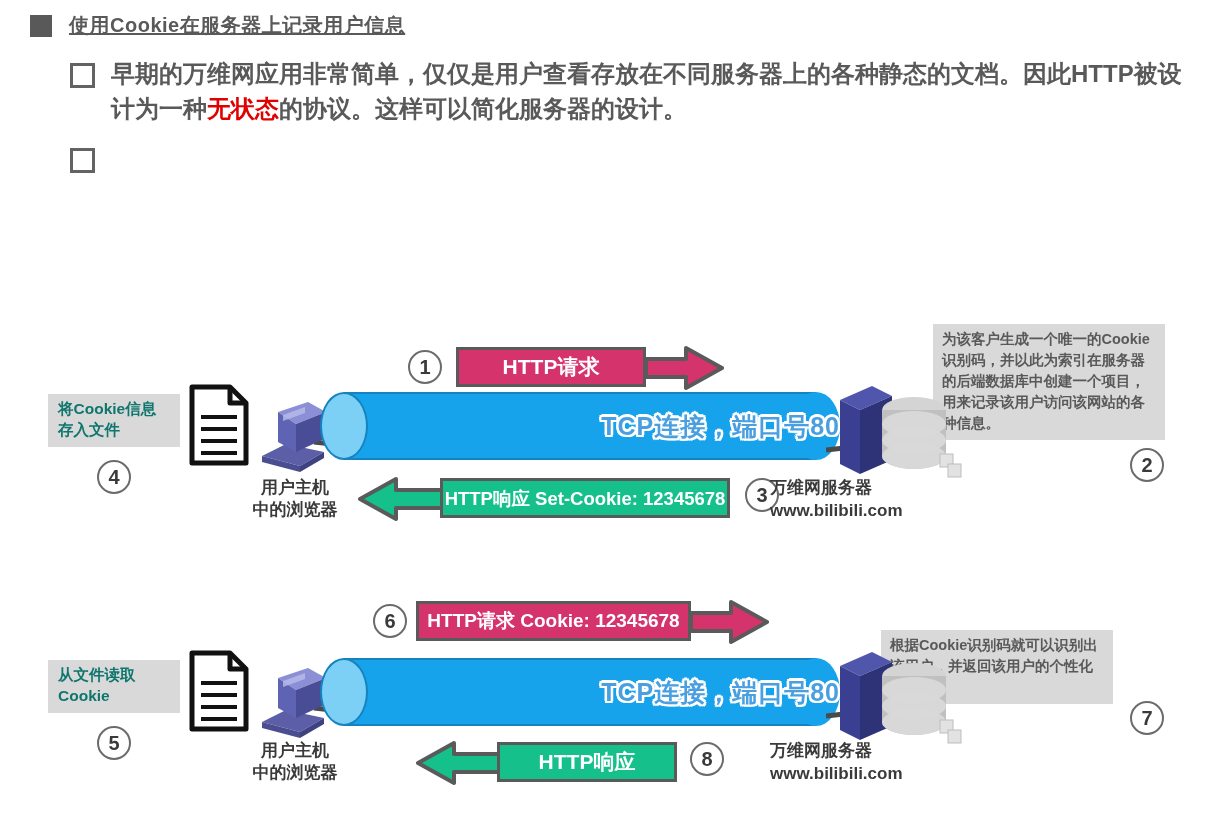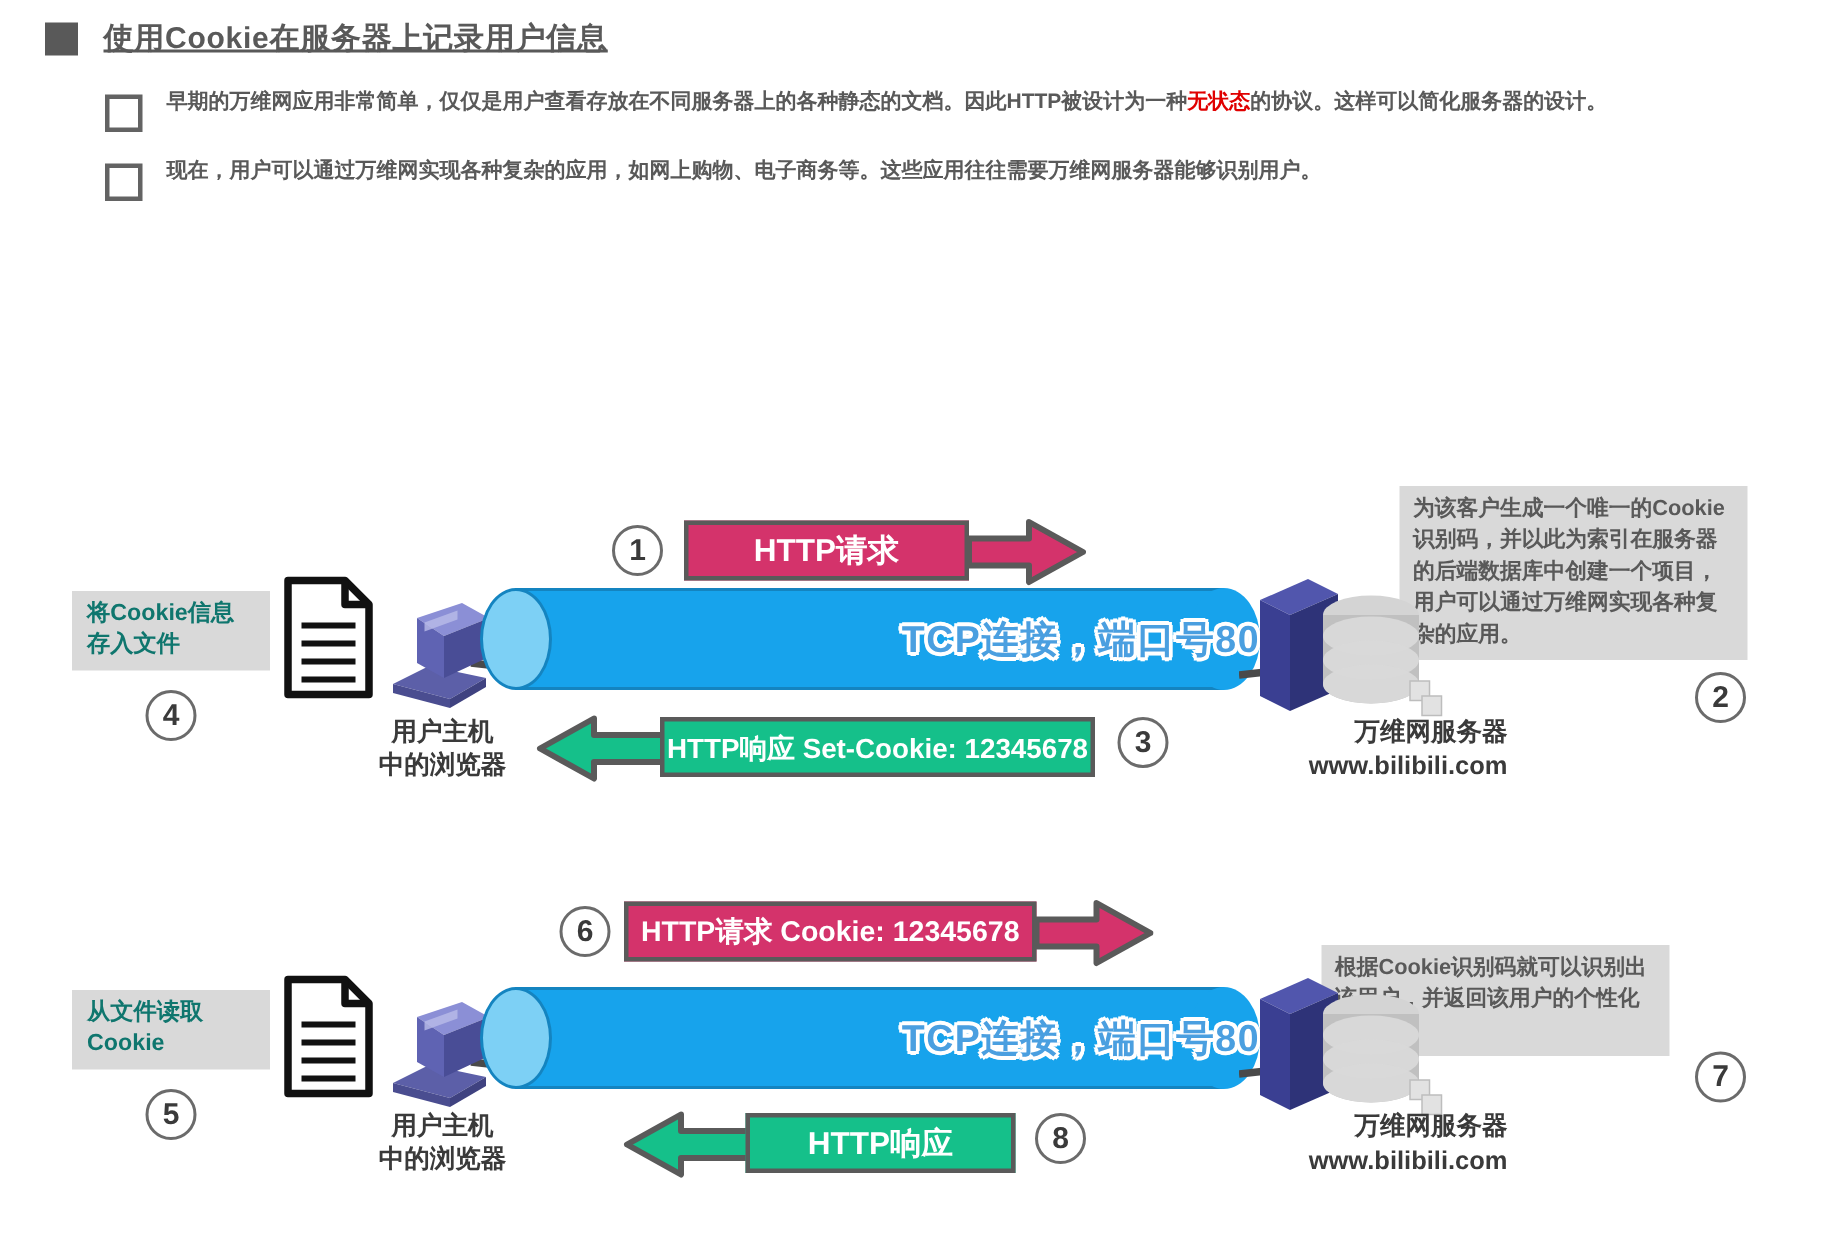--- a/index.html
+++ b/index.html
@@ -15,21 +15,21 @@
 
   
   .title-row{position:absolute;left:30px;top:12px;display:flex;align-items:center;gap:17px;}
   .title-bullet{width:22px;height:22px;background:#595959;flex:none;}
   .title-text{font-size:20px;font-weight:bold;color:#595959;letter-spacing:.5px;white-space:nowrap;text-decoration:underline;}
 
   
   .bullets{position:absolute;left:70px;top:57px;width:1120px;}
   .bullet-item{display:flex;align-items:flex-start;gap:16px;margin-bottom:15px;}
   .bullet-box{width:19px;height:19px;border:3px solid #636363;background:#fff;flex:none;margin-top:6px;}
-  .bullet-text{font-size:14px;font-weight:bold;line-height:1.45;color:#595959;width:1076px;letter-spacing:0px;}
+  .bullet-text{font-size:24px;font-weight:bold;line-height:1.45;color:#595959;width:1076px;letter-spacing:0px;}
   .hl{color:#e00000;}
   .hl2{color:#c00000;}
 
   
   .diagram{position:absolute;left:0;width:1221px;}
   .dg1{top:312px;height:252px;}
   .dg2{top:588px;height:240px;}
 
   .note-box{
     position:absolute;background:#d9d9d9;color:#595959;
@@ -82,21 +82,21 @@
   .plate-req{background:#d4336b;}
   .plate-res{background:#15c08a;}
   .arrow-svg{display:block;}
 
   
   .caption{
     position:absolute;text-align:center;font-size:17px;font-weight:bold;
     color:#3a3a3a;line-height:1.3;white-space:pre-line;
   }
   .caption-url{
-    position:absolute;text-align:right;font-size:17px;font-weight:bold;
+    position:absolute;text-align:left;font-size:17px;font-weight:bold;
     color:#3a3a3a;line-height:1.3;white-space:nowrap;
   }
   .icon-wrap{position:absolute;}
 </style>
 </head>
 <body>
 
 <div class="slide">
 
   <div class="title-row">
@@ -106,29 +106,28 @@
 
   <div class="bullets">
 
     <div class="bullet-item">
       <span class="bullet-box"></span>
       <div class="bullet-text"><span>早期的万维网应用非常简单，仅仅是用户查看存放在不同服务器上的各种静态的文档。因此HTTP被设计为一种</span><span class="hl">无状态</span><span>的协议。这样可以简化服务器的设计。</span></div>
     </div>
 
     <div class="bullet-item">
       <span class="bullet-box"></span>
-      <div class="bullet-text"><span>现在，用户可以通过万维网实现各种复杂的应用，如网上购物、电子商务等。这些应用往往需要万维网服务器能够识别用户。</span></div>
     </div>
 
 
   </div>
 
   <div class="diagram dg1">
 
-    <div class="note-box" style="left:933px;top:12px;width:232px;">为该客户生成一个唯一的Cookie识别码，并以此为索引在服务器的后端数据库中创建一个项目，用户可以通过万维网实现各种复杂的应用。</div>
+    <div class="note-box" style="left:933px;top:12px;width:232px;">为该客户生成一个唯一的Cookie识别码，并以此为索引在服务器的后端数据库中创建一个项目，用来记录该用户访问该网站的各种信息。</div>
     <div class="circ" style="left:1130px;top:136px;">2</div>
 
     <div class="side-label" style="left:48px;top:82px;width:132px;">将Cookie信息
 存入文件</div>
     <div class="circ" style="left:97px;top:148px;">4</div>
 
     <div class="icon-wrap" style="left:188px;top:72px;">
       <svg width="62" height="82" viewBox="0 0 62 82" class="arrow-svg">
         <path d="M4 3 H42 L58 19 V79 H4 Z" fill="#ffffff" stroke="#111111" stroke-width="5" stroke-linejoin="round"></path>
         <path d="M42 3 V19 H58" fill="none" stroke="#111111" stroke-width="5" stroke-linejoin="round"></path>

